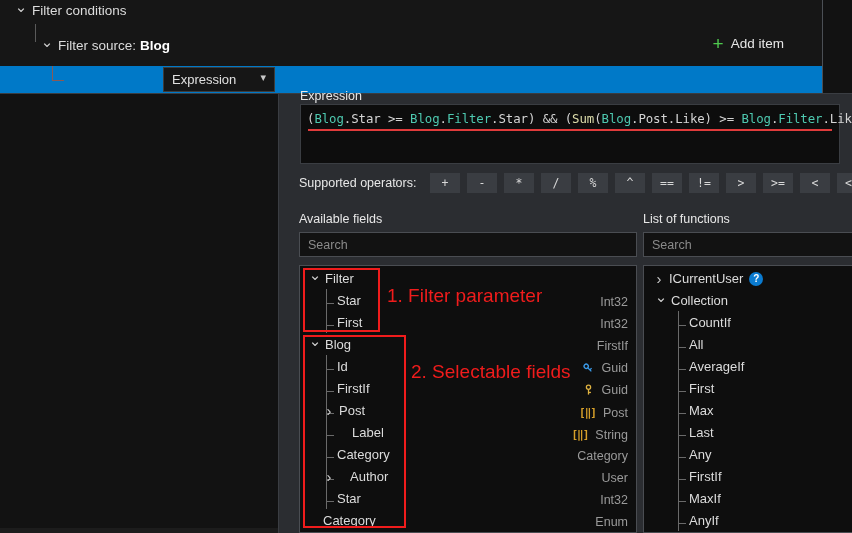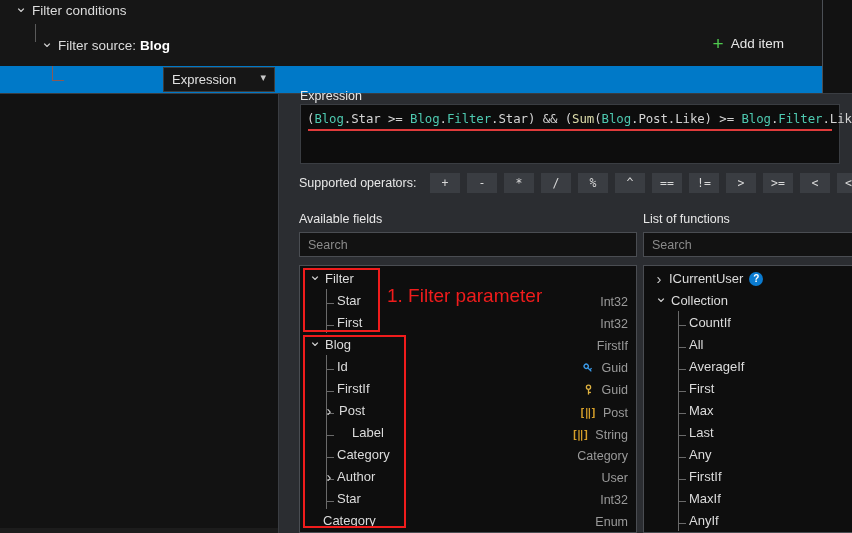--- a/index.html
+++ b/index.html
@@ -246,21 +246,21 @@
         <span class="chev " style="width: 12px;"></span>
         <span style="margin-left: 3px;">Category</span>
       </div>
       <div class="type-txt" style="right: 8px; top: 183px;"><span style="display: inline-flex; align-items: center; gap: 4px;">
           <span>Category</span>
         </span></div>
       <div class="tline-v" style="left: 26px; top: 199px; height: 22px;"></div>
       <div class="tline-h" style="left: 26px; top: 213px; width: 8px;"></div>
       <div class="node" style="left: 22px; top: 203px;">
         <span class="chev right"></span>
-        <span style="margin-left: 1px;">Author</span>
+        <span style="margin-left: 14px;">Author</span>
       </div>
       <div class="type-txt" style="right: 8px; top: 205px;"><span style="display: inline-flex; align-items: center; gap: 4px;">
           <span>User</span>
         </span></div>
       <div class="tline-v" style="left: 26px; top: 221px; height: 22px;"></div>
       <div class="tline-h" style="left: 26px; top: 235px; width: 8px;"></div>
       <div class="node" style="left: 22px; top: 225px;">
         <span class="chev " style="width: 12px;"></span>
         <span style="margin-left: 3px;">Star</span>
       </div>
@@ -348,13 +348,14 @@
       <div class="tline-h" style="left: 34px; top: 257px; width: 8px;"></div>
       <div class="node" style="left: 30px; top: 247px;">
         <span class="chev " style="width: 12px;"></span>
         <span style="margin-left: 3px;">AnyIf</span>
       </div>
     </div>
 
   <div class="redbox" style="left:303px; top:268px; width:77px; height:64px;"></div>
   <div class="redbox" style="left:303px; top:335px; width:103px; height:193px;"></div>
   <div class="annot" style="left:387px; top:285px;">1. Filter parameter</div>
+  <div class="annot" style="left:411px; top:361px;">2. Selectable fields</div>
 </div>
 
 </body></html>

